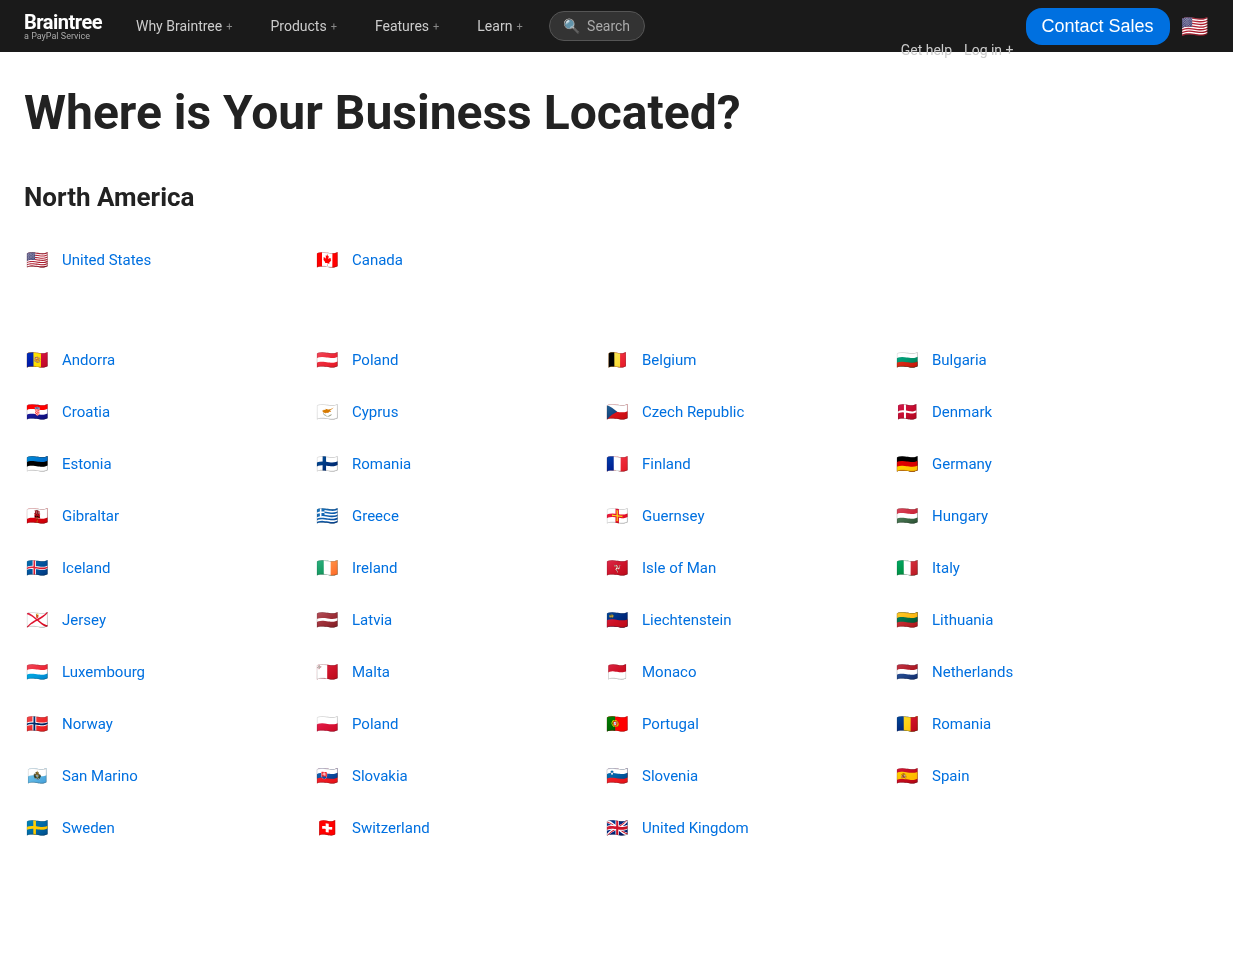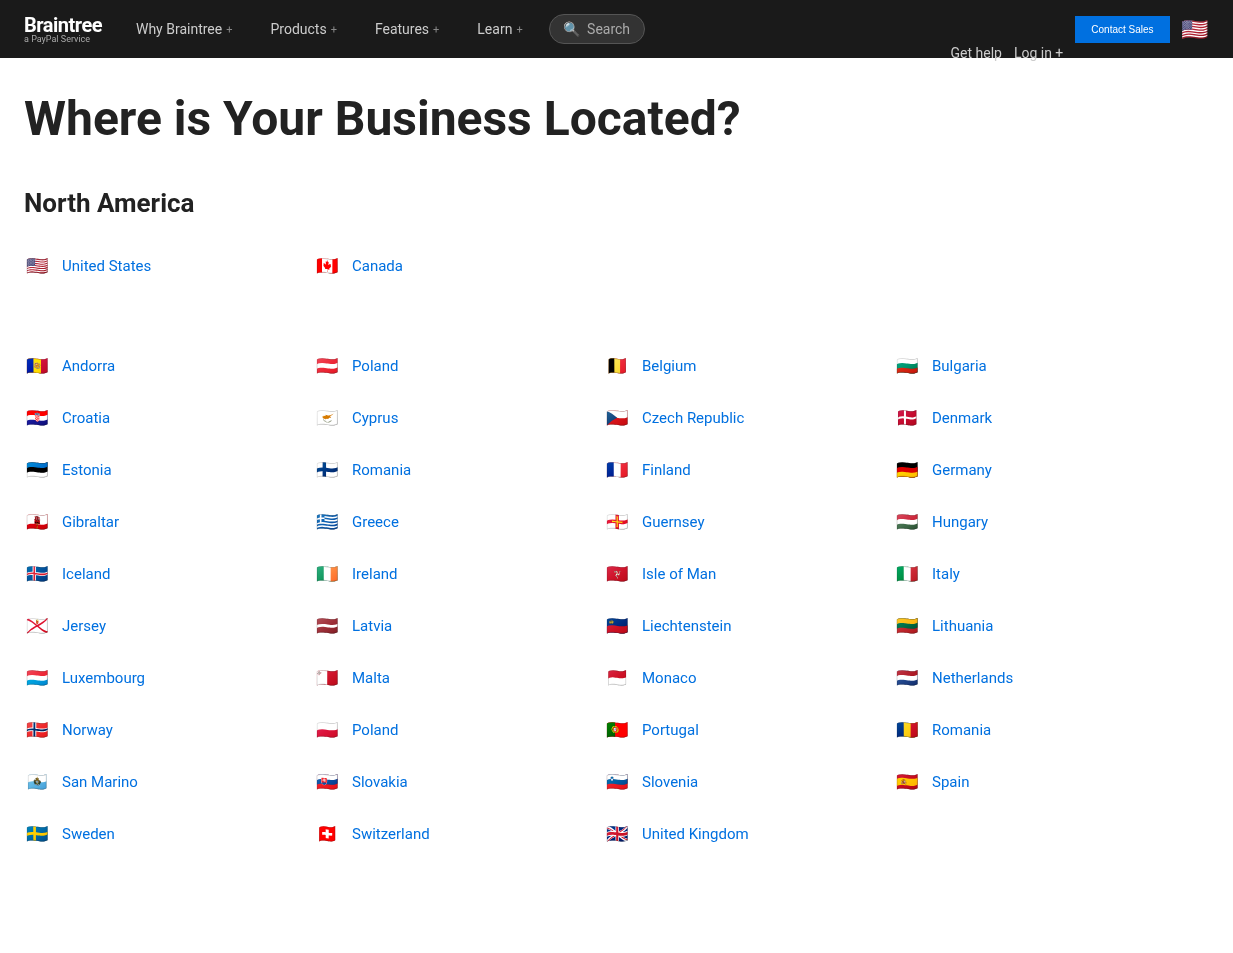--- a/index.html
+++ b/index.html
@@ -4,21 +4,21 @@
   <style>
     * { margin: 0; padding: 0; box-sizing: border-box; }
     body { font-family: -apple-system, BlinkMacSystemFont, 'Segoe UI', Roboto, sans-serif; background: #fff; color: #222; }
 
     
     nav {
       background: #1a1a1a;
       display: flex;
       align-items: center;
       padding: 0 24px;
-      height: 58px;
+      height: 52px;
       gap: 8px;
     }
     .nav-logo {
       display: flex;
       flex-direction: column;
       line-height: 1;
       margin-right: 16px;
     }
     .nav-logo .brand { color: #fff; font-size: 20px; font-weight: 700; letter-spacing: -0.5px; }
     .nav-logo .sub { color: #aaa; font-size: 9px; }
@@ -46,23 +46,23 @@
       cursor: text;
     }
     .nav-search span { color: #aaa; font-size: 14px; }
     .search-icon-sym { color: #aaa; font-size: 14px; }
     .nav-right { margin-left: auto; display: flex; align-items: center; gap: 12px; }
     .nav-link { color: #ccc; font-size: 14px; cursor: pointer; white-space: nowrap; margin-top: 48px; }
     .btn-contact {
       background: #0070e0;
       color: #fff;
       border: none;
-      border-radius: 0;
+      border-radius: 16px;
       padding: 8px 16px;
-      font-size: 10px;
+      font-size: 18px;
       cursor: pointer;
       white-space: nowrap;
     }
 
     
     .main { padding: 32px 24px; max-width: 1200px; }
     .page-title { font-size: 48px; font-weight: 700; line-height: 1.2; margin-bottom: 40px; }
 
     .section-title { font-size: 26px; font-weight: 700; margin-bottom: 28px; }
 

